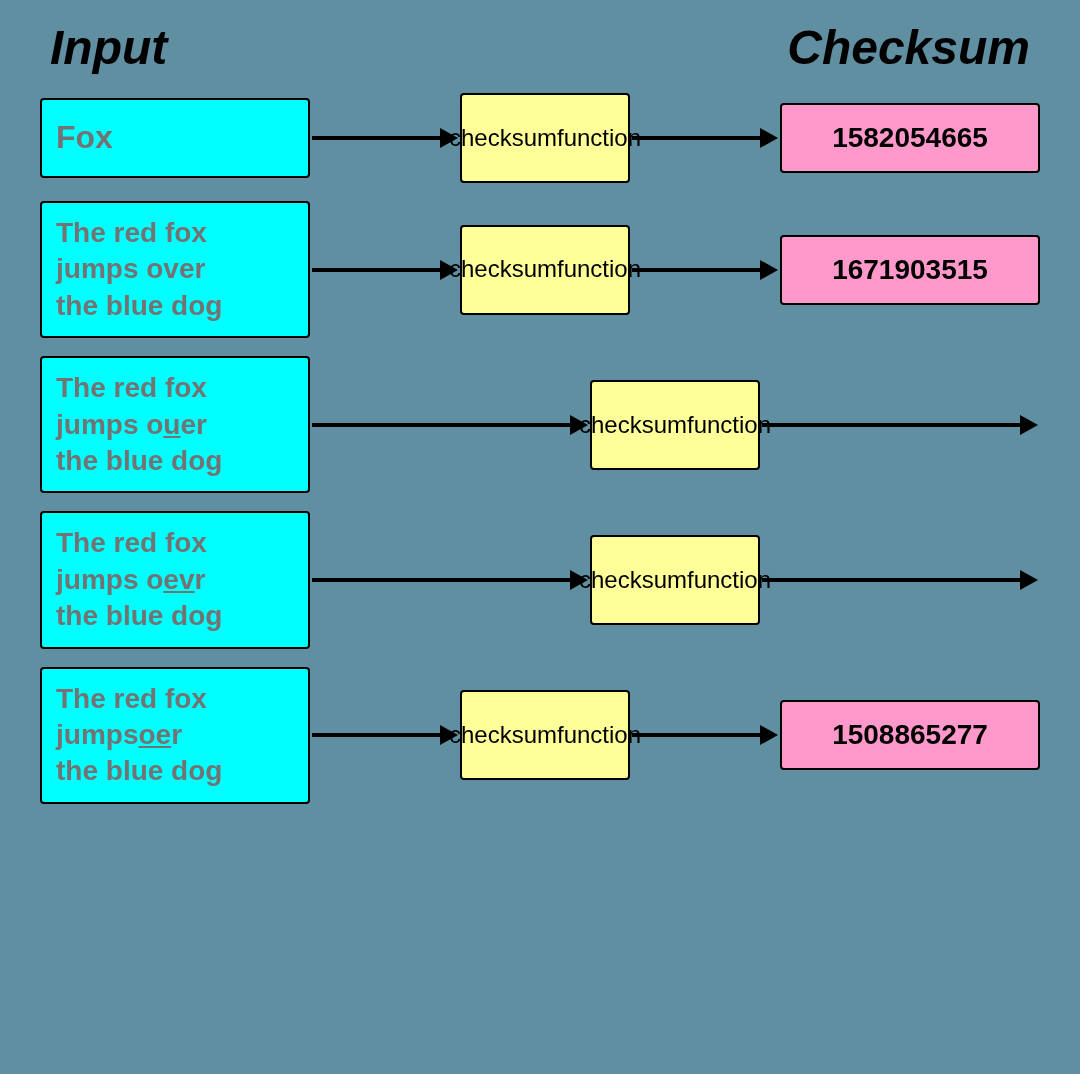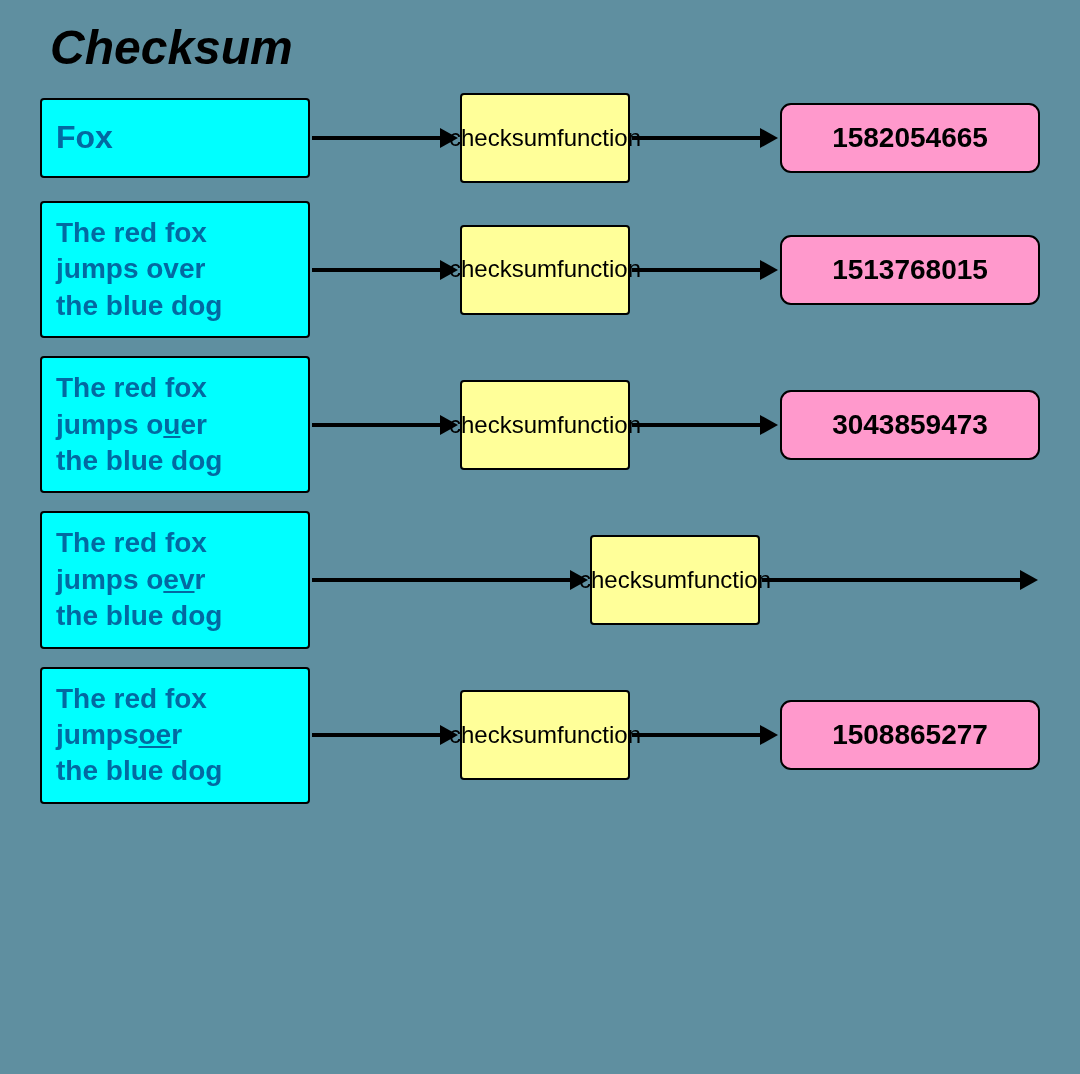--- a/index.html
+++ b/index.html
@@ -51,21 +51,21 @@
       border-radius: 4px;
       min-width: 270px;
       max-width: 270px;
       min-height: 120px;
       display: flex;
       align-items: center;
       padding: 12px 14px;
       font-size: 28px;
       font-weight: bold;
       line-height: 1.3;
-      color: #0369a1;
+      color: #737373;
       flex-shrink: 0;
     }
 
     .input-box.single-line {
       min-height: 80px;
       font-size: 32px;
     }
 
     .arrow {
       display: flex;
@@ -105,21 +105,21 @@
       text-align: center;
       font-size: 24px;
       line-height: 1.35;
       color: #000;
       flex-shrink: 0;
     }
 
     .output-box {
       background-color: #ff99cc;
       border: 2px solid #000;
-      border-radius: 11px;
+      border-radius: 4px;
       min-width: 260px;
       max-width: 260px;
       min-height: 70px;
       display: flex;
       align-items: center;
       justify-content: center;
       font-size: 28px;
       font-weight: bold;
       color: #000;
       flex-shrink: 0;
@@ -129,20 +129,21 @@
     .input-text {
       white-space: pre-wrap;
       word-break: break-word;
     }
 
   </style>
 </head>
 <body>
 
 <div class="header-row">
+  <span class="header-title">Input</span>
   <span class="header-title">Checksum</span>
 </div>
 
 <div class="rows-container" id="rows-container">
 <div class="diagram-row">
       <div class="input-box single-line">
         <span class="input-text">Fox</span>
       </div>
       <div class="arrow" style="min-width: 60px;">
         <div class="arrow-line"></div>
@@ -174,42 +175,39 @@
       <div class="function-box">
         <span>checksum</span>
         <br>
         <span>function</span>
       </div>
       <div class="arrow" style="min-width: 60px;">
         <div class="arrow-line"></div>
         <div class="arrow-head"></div>
       </div>
       <div class="output-box">
-        <span>1513768015</span>
+        <span>1671903515</span>
       </div>
     </div>
     <div class="diagram-row">
       <div class="input-box">
         <span class="input-text">The red fox<br>jumps o<b><u>u</u></b>er<br>the blue dog</span>
       </div>
       <div class="arrow" style="min-width: 60px;">
         <div class="arrow-line"></div>
         <div class="arrow-head"></div>
       </div>
       <div class="function-box">
         <span>checksum</span>
         <br>
         <span>function</span>
       </div>
       <div class="arrow" style="min-width: 60px;">
         <div class="arrow-line"></div>
         <div class="arrow-head"></div>
-      </div>
-      <div class="output-box">
-        <span>3043859473</span>
       </div>
     </div>
     <div class="diagram-row">
       <div class="input-box">
         <span class="input-text">The red fox<br>jumps o<b><u>ev</u></b>r<br>the blue dog</span>
       </div>
       <div class="arrow" style="min-width: 60px;">
         <div class="arrow-line"></div>
         <div class="arrow-head"></div>
       </div>

